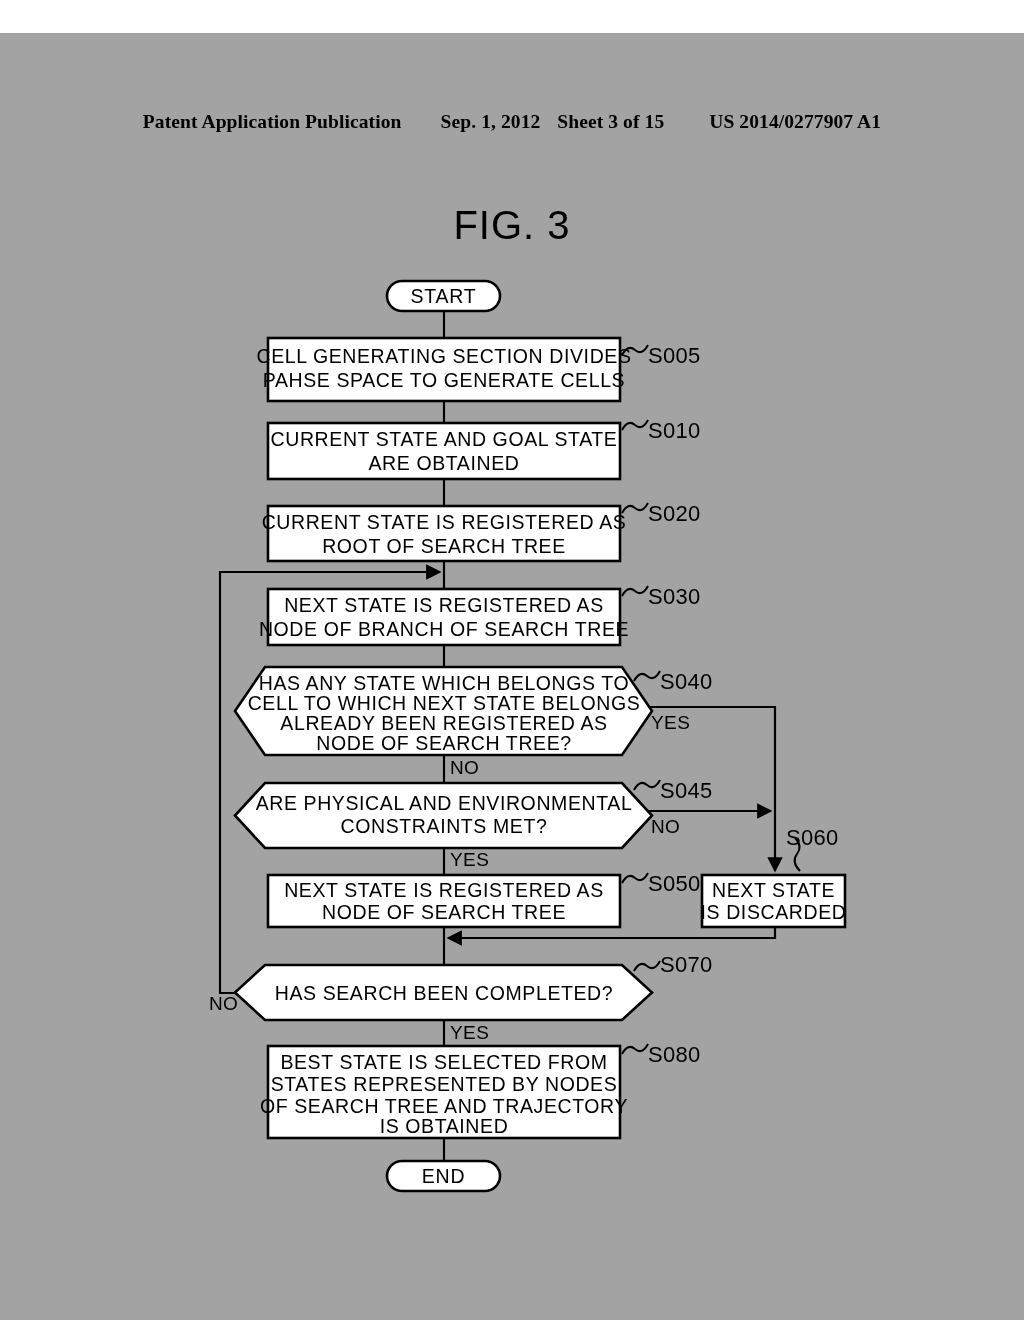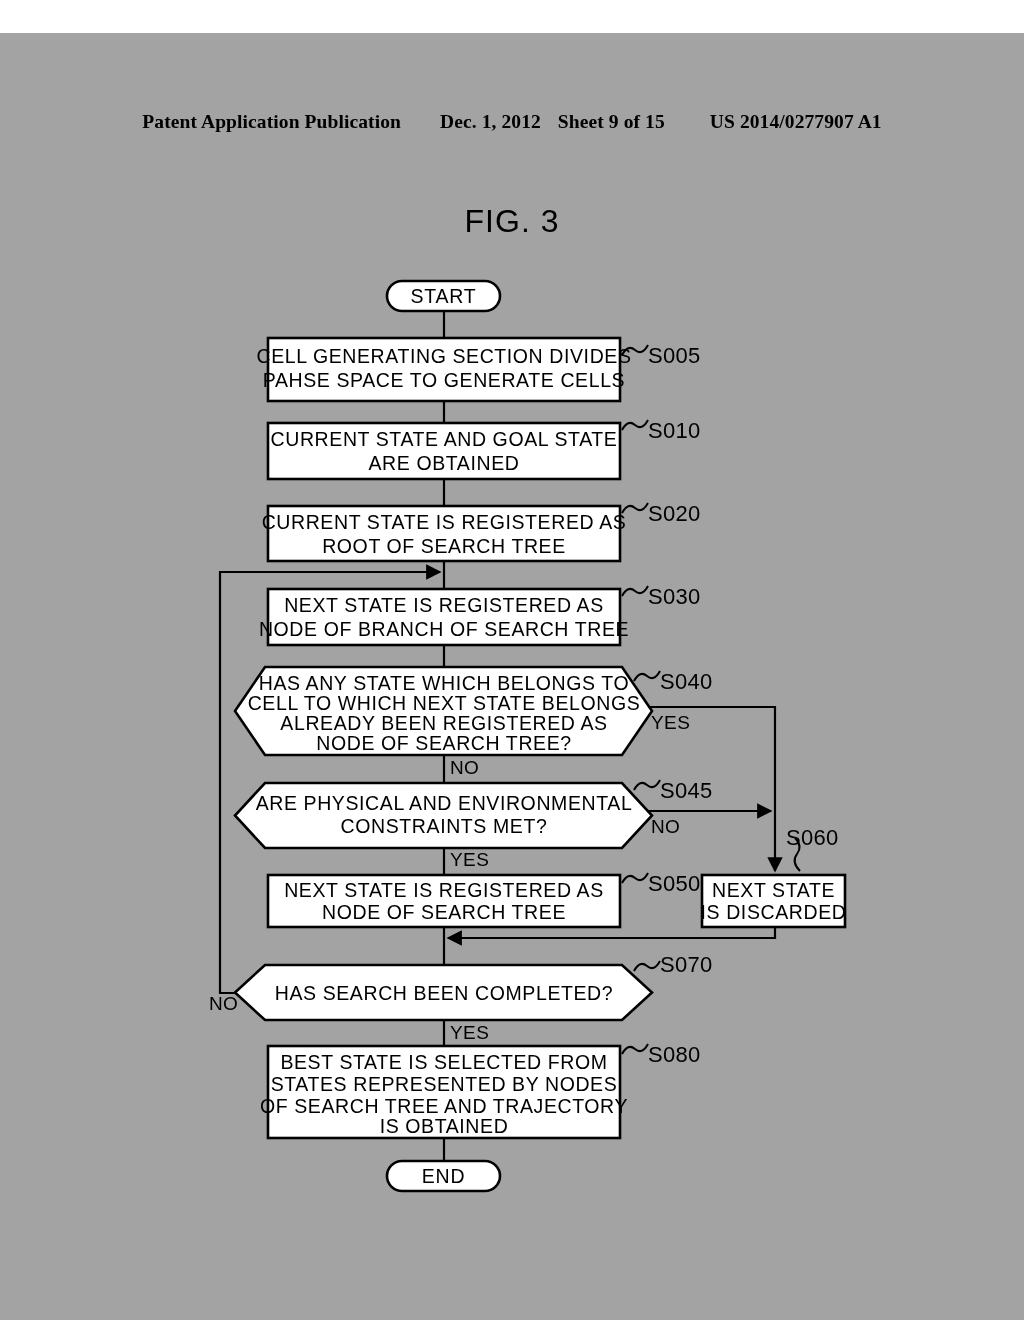--- a/index.html
+++ b/index.html
@@ -45,21 +45,21 @@
   #patent-header .hdr-number { margin-left: 45px; }
 
   
   #fig-title {
     position: absolute;
     left: 0;
     top: 170px;
     width: 1024px;
     text-align: center;
     font-family: "Liberation Sans", sans-serif;
-    font-size: 32px;
+    font-size: 40px;
     font-weight: 400;
     letter-spacing: 1px;
   }
 
   
   #flowchart {
     position: absolute;
     left: 0;
     top: 0;
     width: 1024px;
@@ -102,22 +102,22 @@
     fill: none;
   }
 </style>
 </head>
 <body>
 
 <div id="page">
 
   <div id="patent-header">
     <span class="hdr-pub">Patent Application Publication</span>
-    <span class="hdr-date">Dec. 1, 2012</span>
-    <span class="hdr-sheet">Sheet 9 of 15</span>
+    <span class="hdr-date">Sep. 1, 2012</span>
+    <span class="hdr-sheet">Sheet 3 of 15</span>
     <span class="hdr-number">US 2014/0277907 A1</span>
   </div>
 
   <div id="fig-title">FIG. 3</div>
 
   <svg id="flowchart" viewBox="0 0 1024 1320">
     <defs>
       <marker id="arrow" viewBox="0 0 10 10" refX="9" refY="5" markerWidth="7" markerHeight="7" orient="auto-start-reverse">
         <path d="M 0 0 L 10 5 L 0 10 z" fill="#000000"></path>
       </marker>

